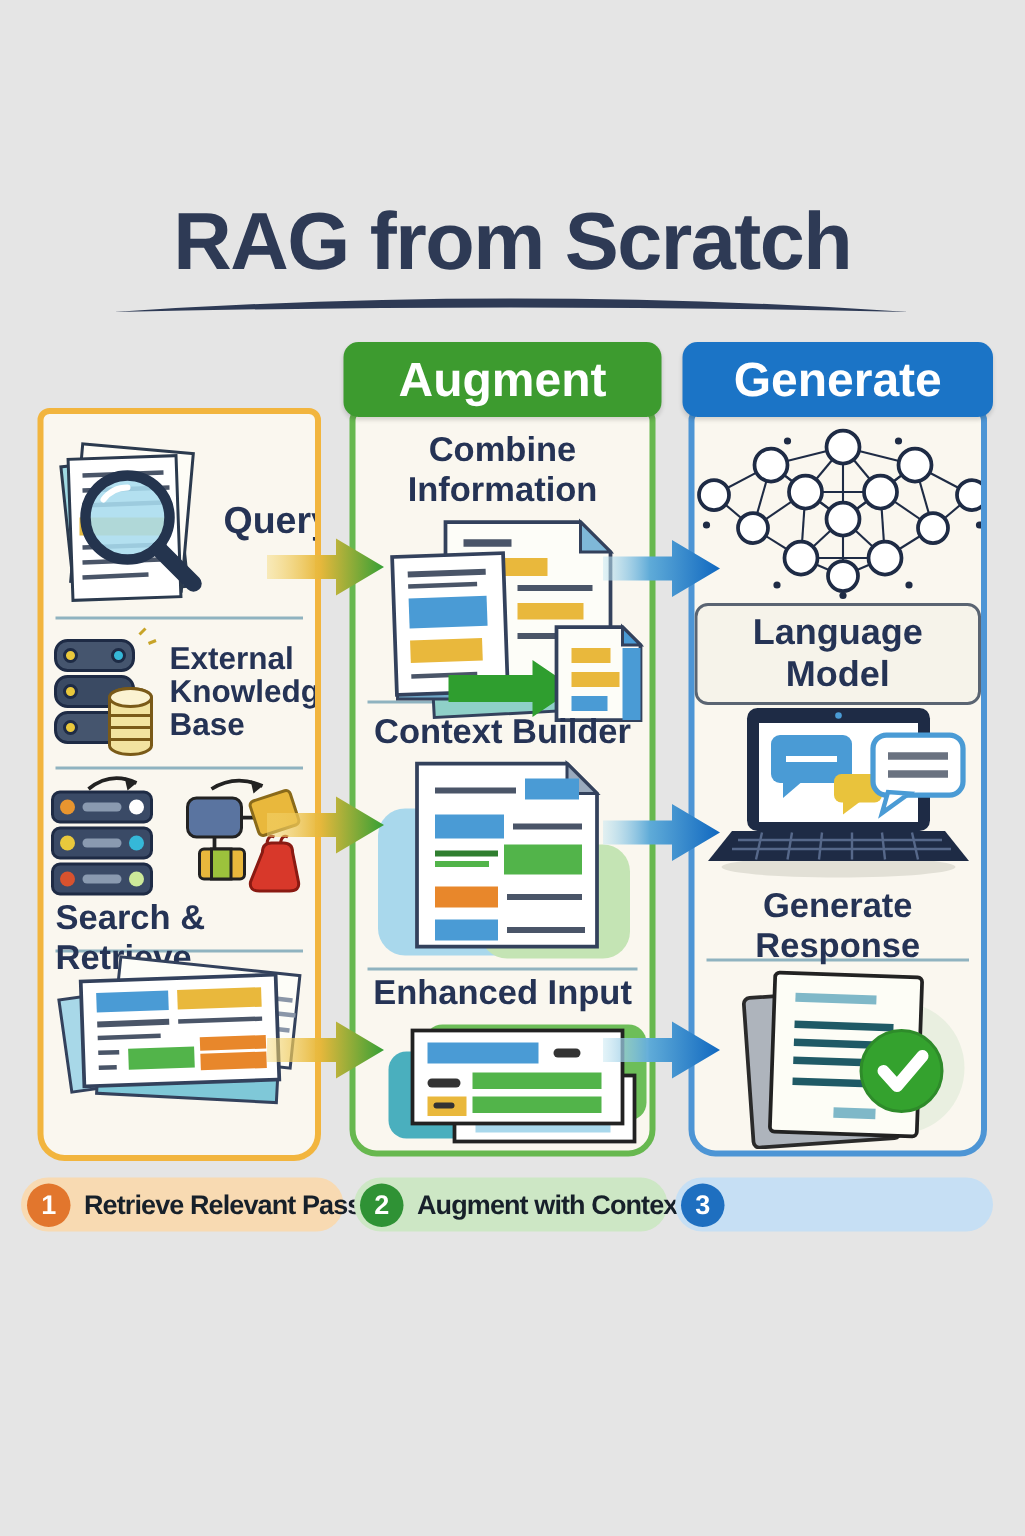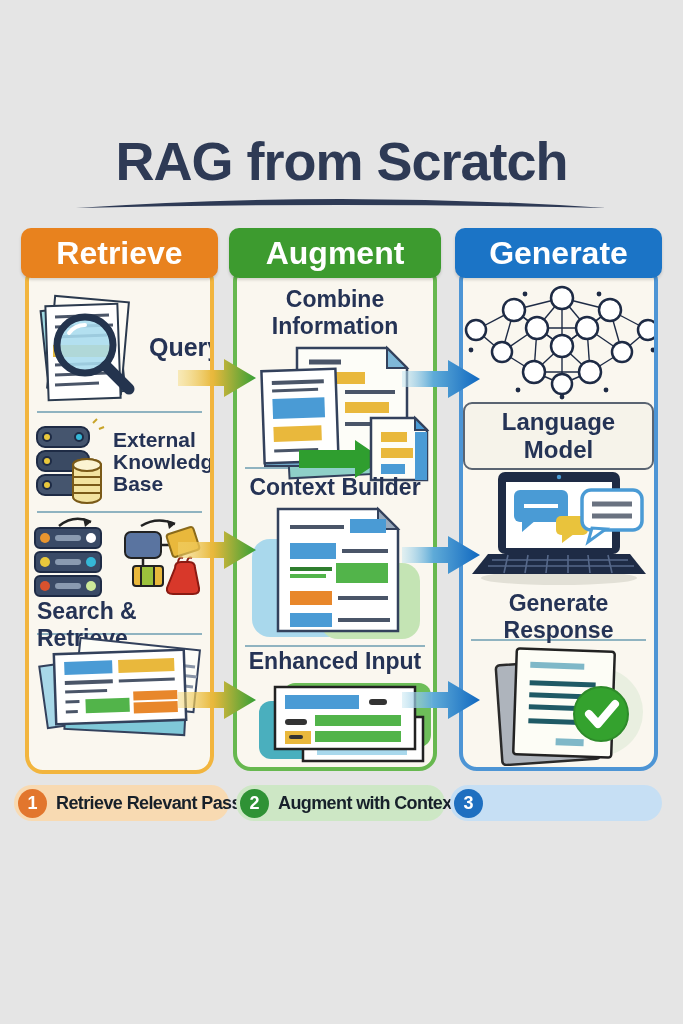--- a/index.html
+++ b/index.html
@@ -81,21 +81,20 @@
       </linearGradient>
     </defs>
   </svg>
 
   <div class="title">RAG from Scratch</div>
   <svg class="swoosh" viewBox="0 0 540 20">
     <path d="M5,10 Q270,-8 535,10 Q270,4 5,10 Z" fill="#2E3A55"></path>
   </svg>
 
   <div class="col retrieve">
-    <div class="colhead">Retrieve</div>
     <div class="panel">
 
       <div class="cell c-query">
         <span>
           <svg width="118" height="120" viewBox="0 0 118 120">
             <rect x="16" y="20" width="76" height="88" fill="#9FD9E2" stroke="#2B3A4E" stroke-width="2" transform="rotate(-6 54 64)"></rect>
             <rect x="22" y="12" width="74" height="92" fill="#FDFCF6" stroke="#2B3A4E" stroke-width="2" transform="rotate(5 59 58)"></rect>
             <rect x="18" y="18" width="72" height="94" fill="#FFFFFF" stroke="#2B3A4E" stroke-width="2" transform="rotate(-2 54 65)"></rect>
             <g stroke="#4A5568" stroke-width="3">
               <line x1="26" y1="30" x2="80" y2="28"></line>

